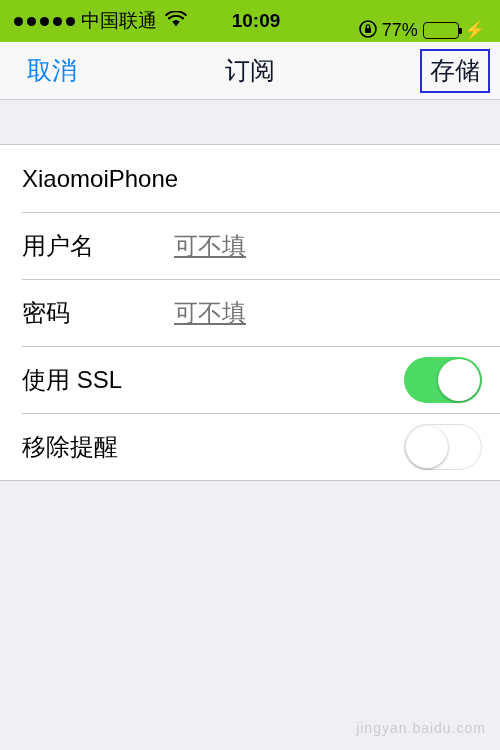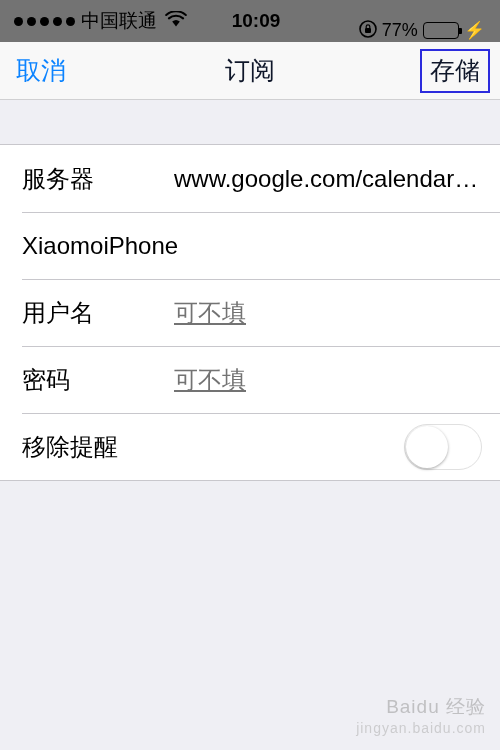--- a/index.html
+++ b/index.html
@@ -11,21 +11,21 @@
     height: 750px;
     background: #efeff4;
     font-family: "Liberation Sans", sans-serif;
     overflow: hidden;
     position: relative;
   }
 
   
   .status-bar {
     height: 42px;
-    background: #737373;
+    background: #84cc16;
     display: flex;
     align-items: center;
     padding: 0 14px;
     box-sizing: border-box;
     position: relative;
   }
   .status-left {
     display: flex;
     align-items: center;
     gap: 6px;
@@ -106,20 +106,21 @@
 
   
   .nav-bar {
     height: 58px;
     background: #f8f8f8;
     display: flex;
     align-items: center;
     position: relative;
     border-bottom: 1px solid #d0d0d2;
     box-sizing: border-box;
+    padding-left: 11px;
   }
   .nav-cancel {
     font-size: 25px;
     color: #0b83ff;
     margin-left: 16px;
     cursor: pointer;
   }
   .nav-title {
     position: absolute;
     left: 0;
@@ -286,45 +287,46 @@
   <div class="nav-title">订阅</div>
   <div class="nav-save-wrap">
     <span class="nav-save">存储</span>
   </div>
 </div>
 
 <div class="top-gap"></div>
 
 <div class="form-group">
 
-  <div class="row">
-    <span class="row-label">服务器</span>
-    <span class="row-value">www.google.com/calendar…</span>
-  </div>
 
   <div class="row">
     <span class="row-value">XiaomoiPhone</span>
   </div>
 
   <div class="row">
     <span class="row-label">用户名</span>
     <span class="row-value placeholder">可不填</span>
   </div>
 
   <div class="row">
     <span class="row-label">密码</span>
     <span class="row-value placeholder">可不填</span>
   </div>
 
+  <div class="row">
+    <span class="row-label">使用 SSL</span>
+    <span class="toggle on">
+      <span class="knob"></span>
+    </span>
+  </div>
 
   <div class="row">
     <span class="row-label">移除提醒</span>
     <span class="toggle off">
       <span class="knob"></span>
     </span>
   </div>
 
 </div>
 
 <div class="watermark">
-  <span class="wm-main">Baidu 经验</span>
   <span class="wm-sub">jingyan.baidu.com</span>
 </div>
 
 </body></html>

